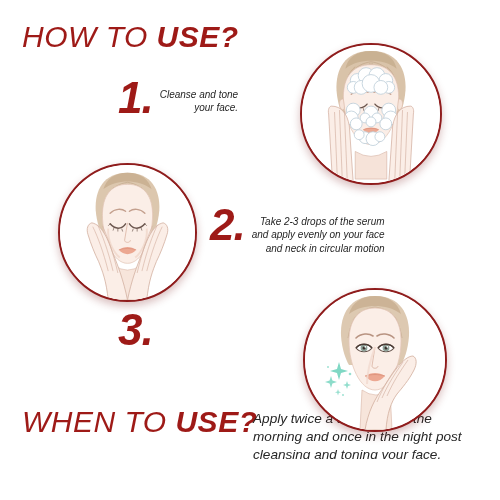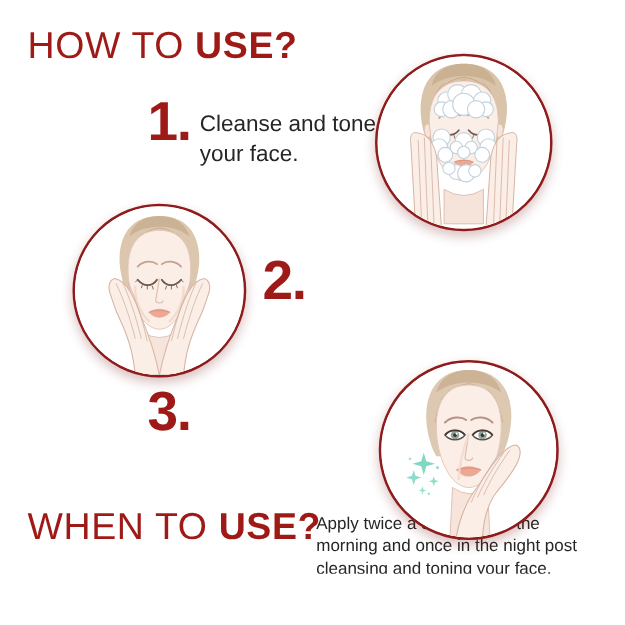--- a/index.html
+++ b/index.html
@@ -3,21 +3,21 @@
 <meta charset="utf-8">
 <style>
   html,body{margin:0;padding:0;}
   body{
     width:500px;height:500px;
     background:#ffffff;
     font-family:"Liberation Sans","DejaVu Sans",sans-serif;
     overflow:hidden;
     position:relative;
   }
-  .stage{position:relative;width:500px;height:459px;overflow:hidden;background:#fff;}
+  .stage{position:relative;width:500px;height:459px;overflow:hidden;background:#fff;font-style:italic;}
 
   
   .heading{
     position:absolute;
     color:#9e1a17;
     white-space:nowrap;
     letter-spacing:.5px;
   }
   .heading .thin{font-weight:300;}
   .heading .bold{font-weight:700;}
@@ -31,24 +31,25 @@
     font-size:44px;
     font-weight:700;
     line-height:.92;
     letter-spacing:-1px;
     margin-right:7px;
     position:relative;
     top:-6px;
   }
   .step-text{
     color:#262626;
-    font-size:18px;
+    font-size:10px;
     line-height:1.33;
     white-space:pre-line;
     padding-top:4px;
+    text-align:right;
   }
   #step-1{ left:118px; top:84px; }
   #step-2{ left:210px; top:211px; }
   #step-3{ left:118px; top:316px; }
 
   .when-text{
     position:absolute;
     left:253px; top:410px;
     color:#262626;
     font-size:13.6px;
@@ -81,20 +82,23 @@
   </div>
 
   <div class="step" id="step-1">
     <span class="step-num">1.</span>
     <span class="step-text">Cleanse and tone
 your face.</span>
   </div>
 
   <div class="step" id="step-2">
     <span class="step-num">2.</span>
+    <span class="step-text">Take 2-3 drops of the serum
+and apply evenly on your face
+and neck in circular motion</span>
   </div>
 
   <div class="step" id="step-3">
     <span class="step-num">3.</span>
   </div>
 
   <div class="heading" id="heading-when">
     <span class="thin">WHEN TO </span><span class="bold">USE?</span>
   </div>
   <div class="when-text">Apply twice a day, once in the

